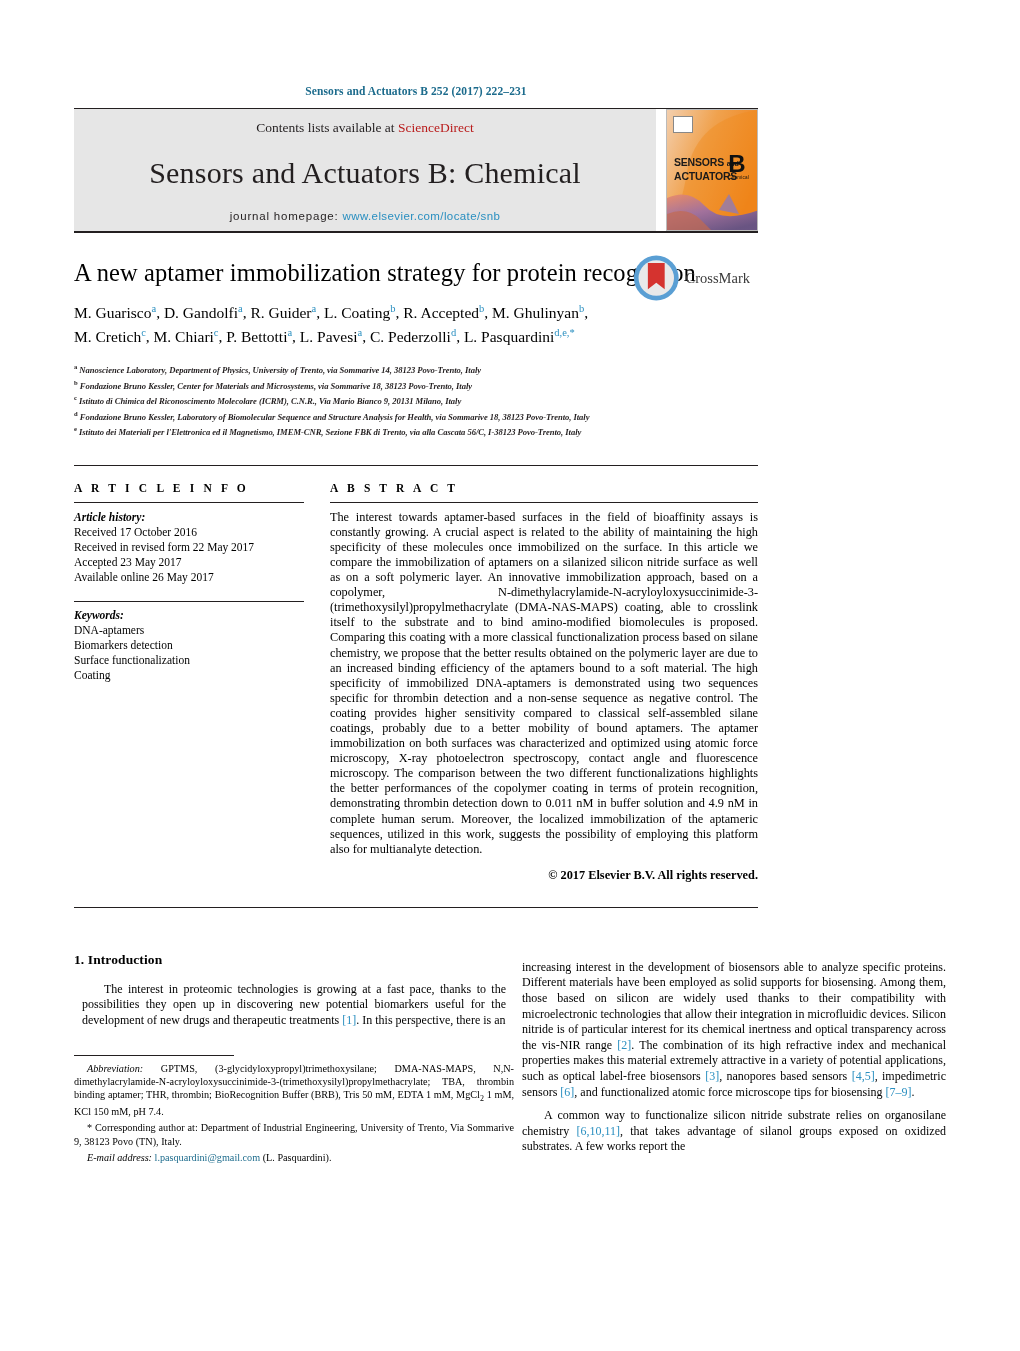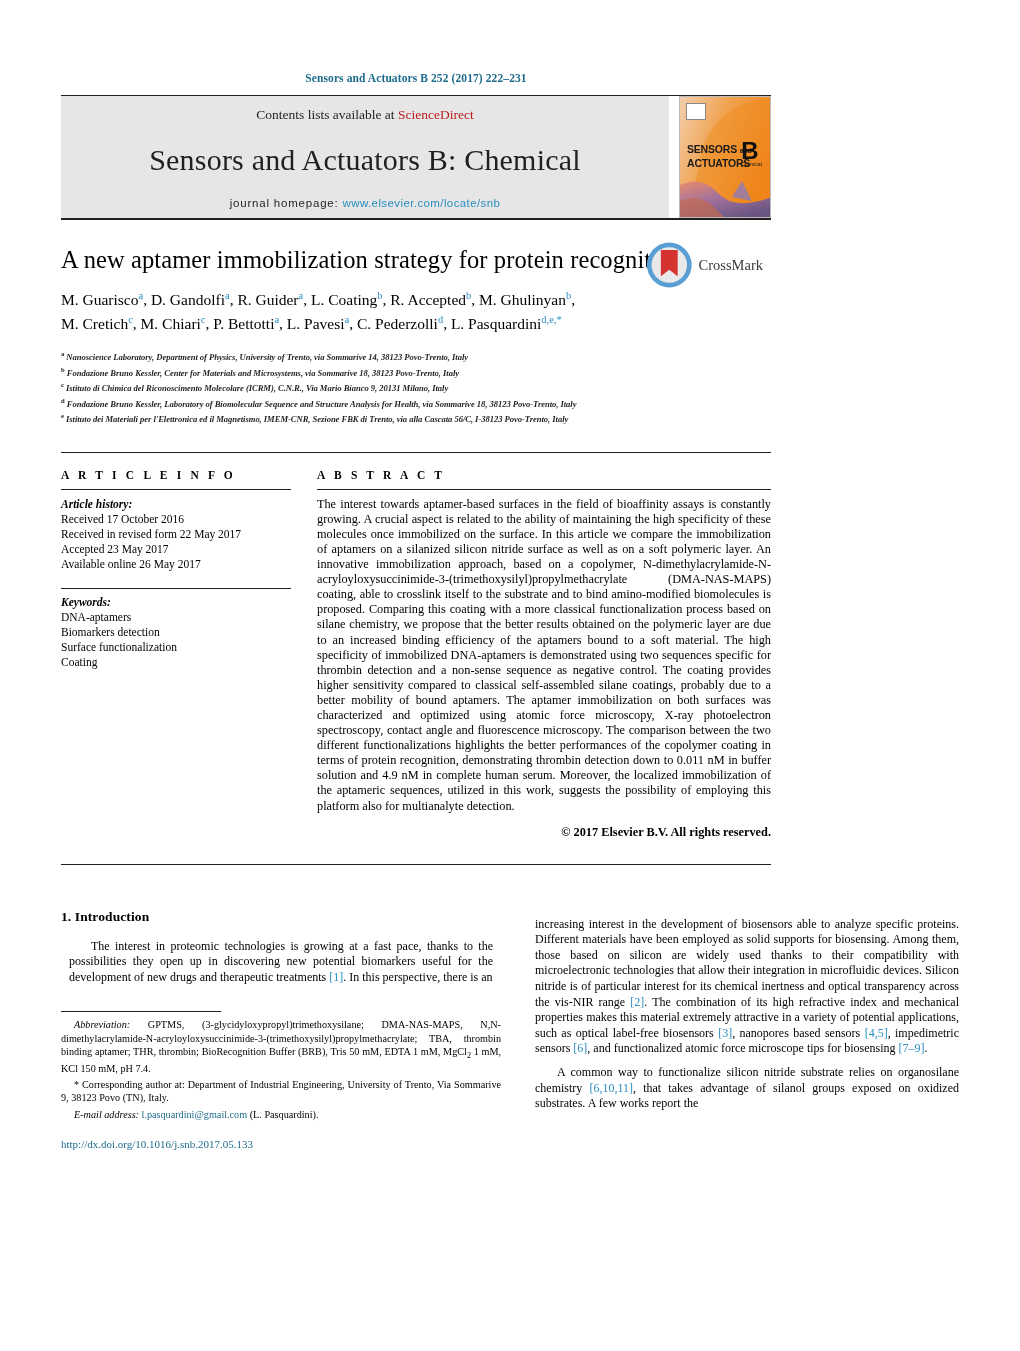--- a/index.html
+++ b/index.html
@@ -6,21 +6,21 @@
   html, body { margin: 0; padding: 0; }
   body {
     width: 1020px;
     height: 1351px;
     background: #ffffff;
     font-family: "Liberation Serif", "DejaVu Serif", serif;
     color: #000;
     position: relative;
     overflow: hidden;
   }
-  .page { position: relative; width: 832px; height: 1351px; padding: 4px; }
+  .page { position: relative; width: 832px; height: 1351px; padding: 17px; }
 
   
   .runhead {
     text-align: center;
     font-size: 11.5px;
     font-weight: bold;
     color: #1c6b8c;
     padding-top: 68px;
     letter-spacing: .1px;
   }
@@ -186,21 +186,20 @@
   }
   .copyline { font-size: 12.3px; text-align: right; margin-top: 11px; font-weight: bold;}
 
   .rule-bottom { border-top: 1.2px solid #231f20; margin: 24px 57px 0 57px; }
 
   
   .bodycols {
     margin: 0 57px;
     padding-top: 44px;
     display: flex;
-    gap: 26px;
   }
   .bcol { width: 440px; flex: 0 0 440px; position: relative; }
   h2.secnum {
     font-size: 13.5px;
     font-weight: bold;
     margin: 0 0 14px 0;
     letter-spacing: .1px;
   }
   .bodytext {
     font-size: 12px;
@@ -357,21 +356,20 @@
       </p>
       <p class="fnote">
         <span>*</span><span> Corresponding author at: Department of Industrial Engineering, University of Trento, Via Sommarive 9, 38123 Povo (TN), Italy.</span>
       </p>
       <p class="fnote">
         <i>E-mail address:</i>
         <span class="mail">l.pasquardini@gmail.com</span><span> (L. Pasquardini).</span>
       </p>
 
       <div class="doiblock">
-        <div class="doi">http://dx.doi.org/10.1016/j.snb.2017.05.133</div>
       </div>
     </div>
 
     <div class="bcol">
       <p class="bodytext noind">
         <span>increasing interest in the development of biosensors able to analyze specific proteins. Different materials have been employed as solid supports for biosensing. Among them, those based on silicon are widely used thanks to their compatibility with microelectronic technologies that allow their integration in microfluidic devices. Silicon nitride is of particular interest for its chemical inertness and optical transparency across the vis-NIR range </span><span class="ref">[2]</span><span>. The combination of its high refractive index and mechanical properties makes this material extremely attractive in a variety of potential applications, such as optical label-free biosensors </span><span class="ref">[3]</span><span>, nanopores based sensors </span><span class="ref">[4,5]</span><span>, impedimetric sensors </span><span class="ref">[6]</span><span>, and functionalized atomic force microscope tips for biosensing </span><span class="ref">[7–9]</span><span>.</span>
       </p>
       <p class="bodytext">
         <span>A common way to functionalize silicon nitride substrate relies on organosilane chemistry </span><span class="ref">[6,10,11]</span><span>, that takes advantage of silanol groups exposed on oxidized substrates. A few works report the</span>
       </p>

